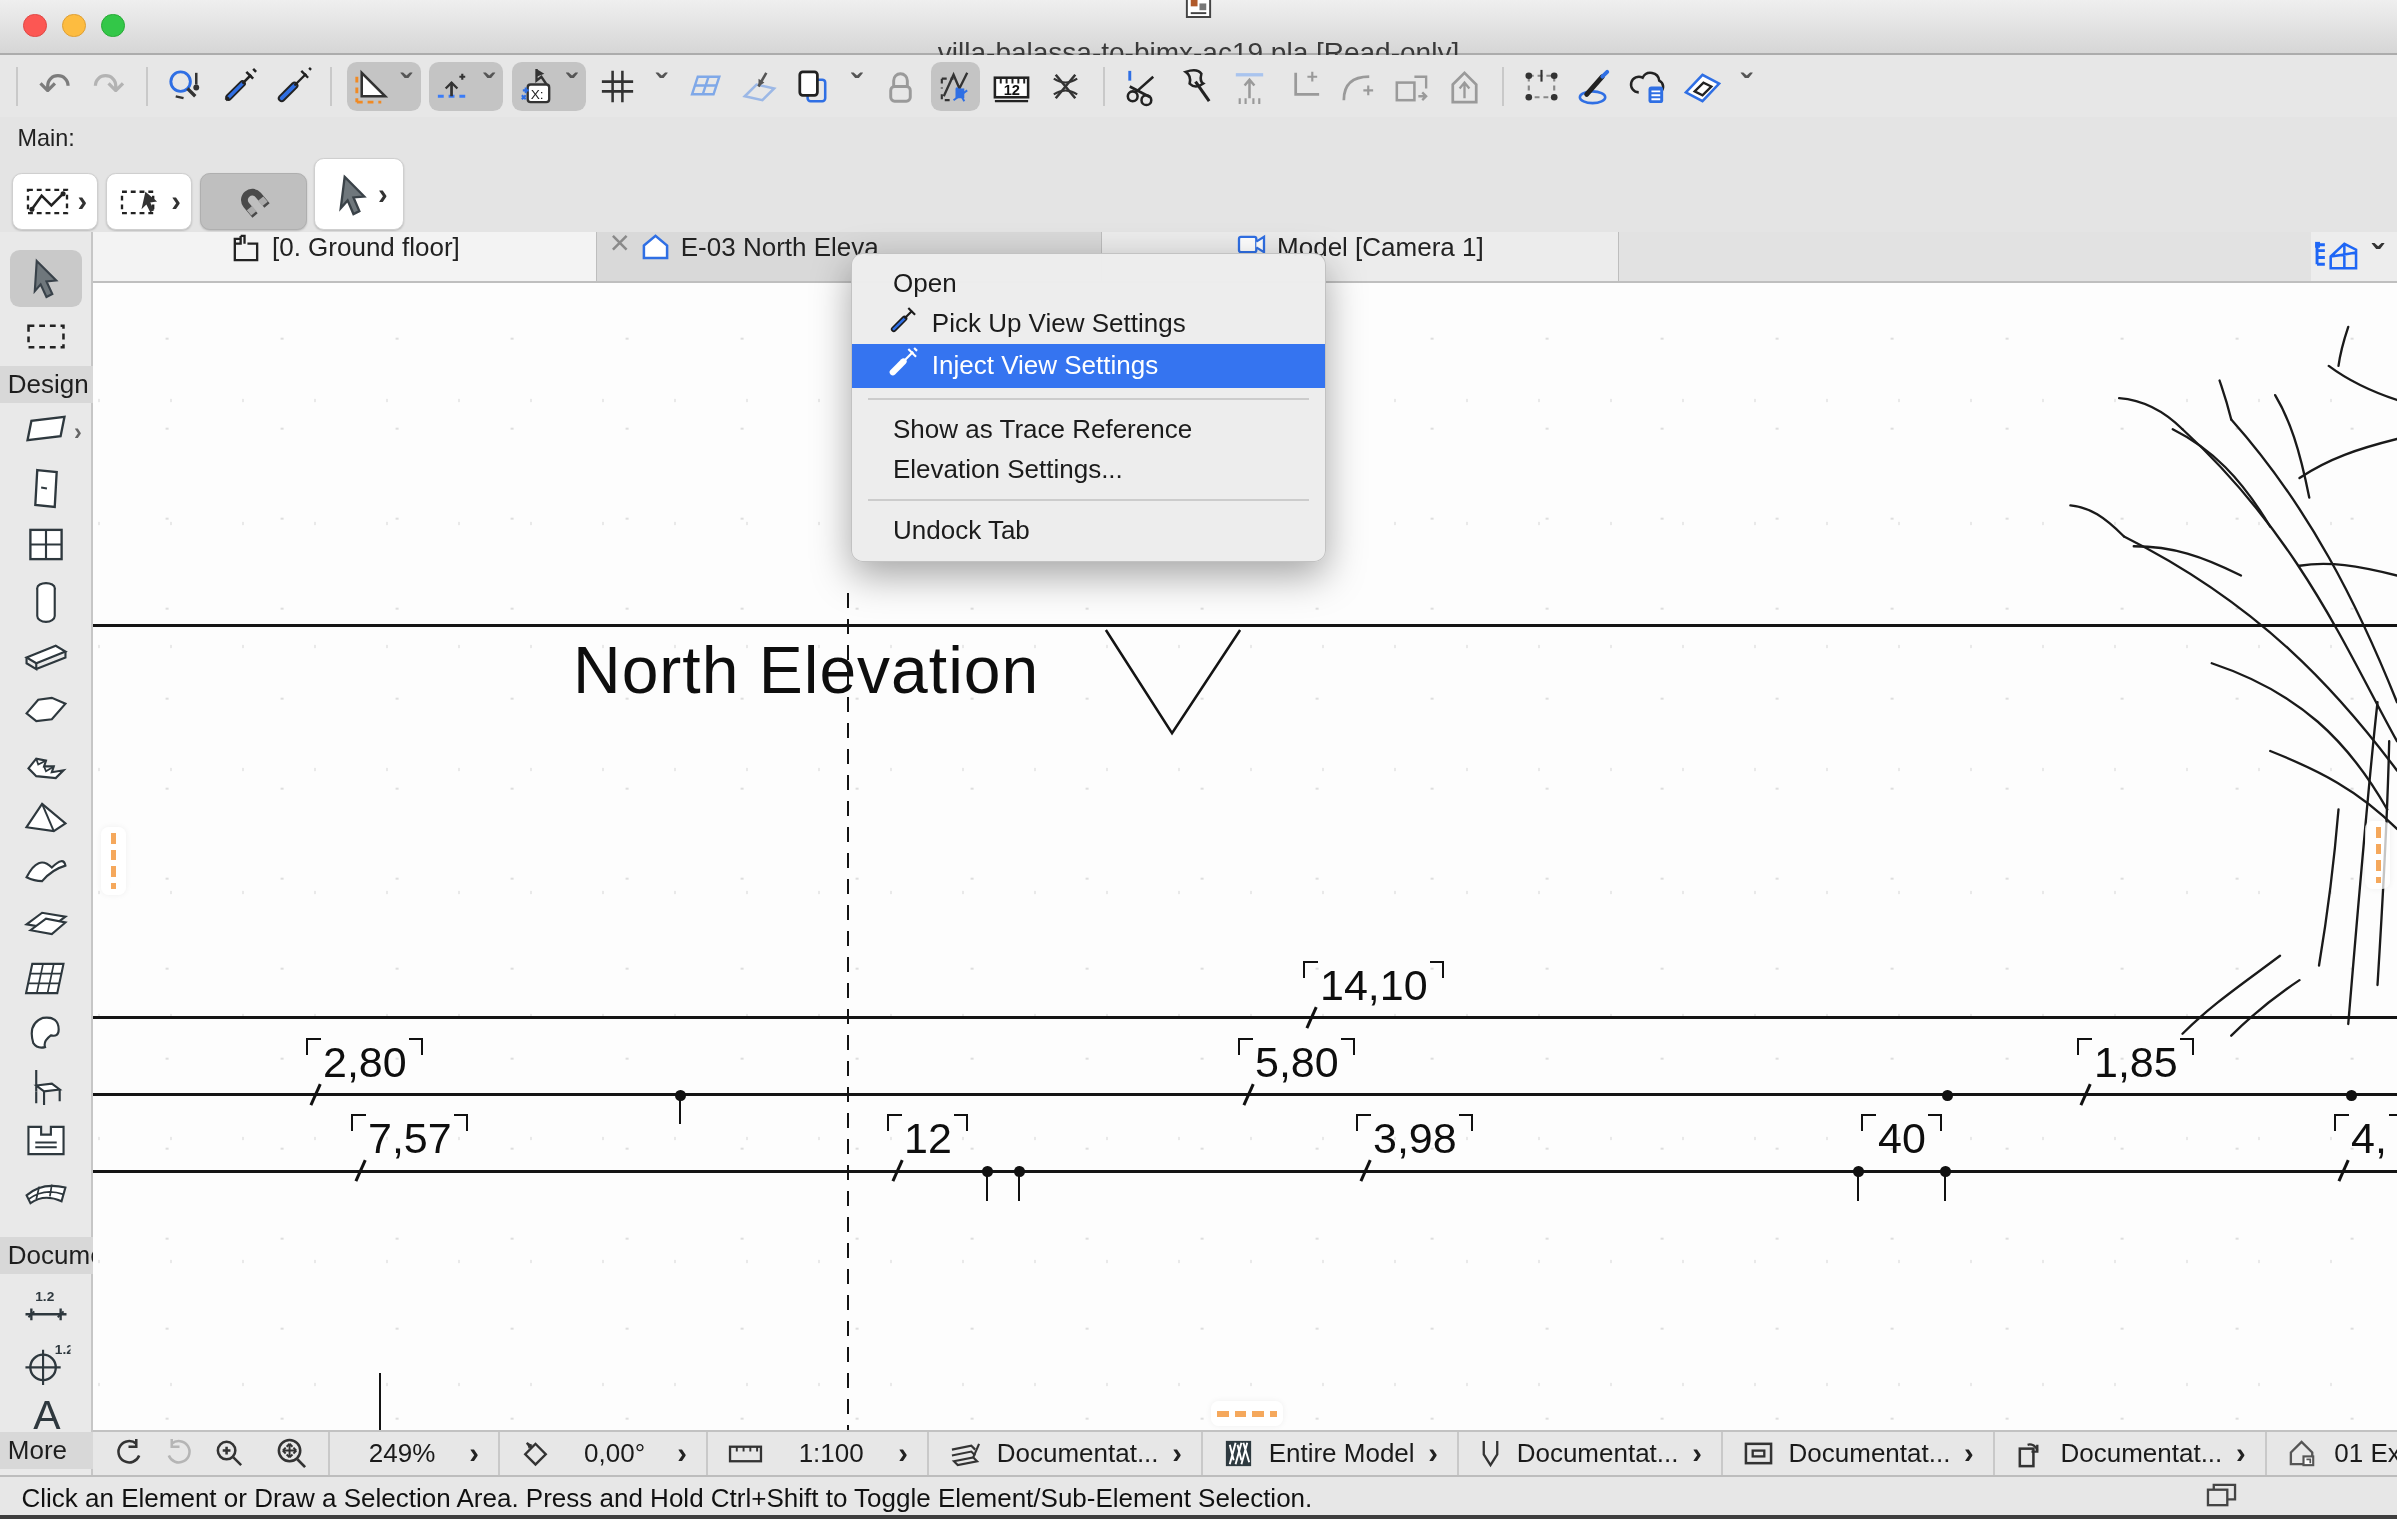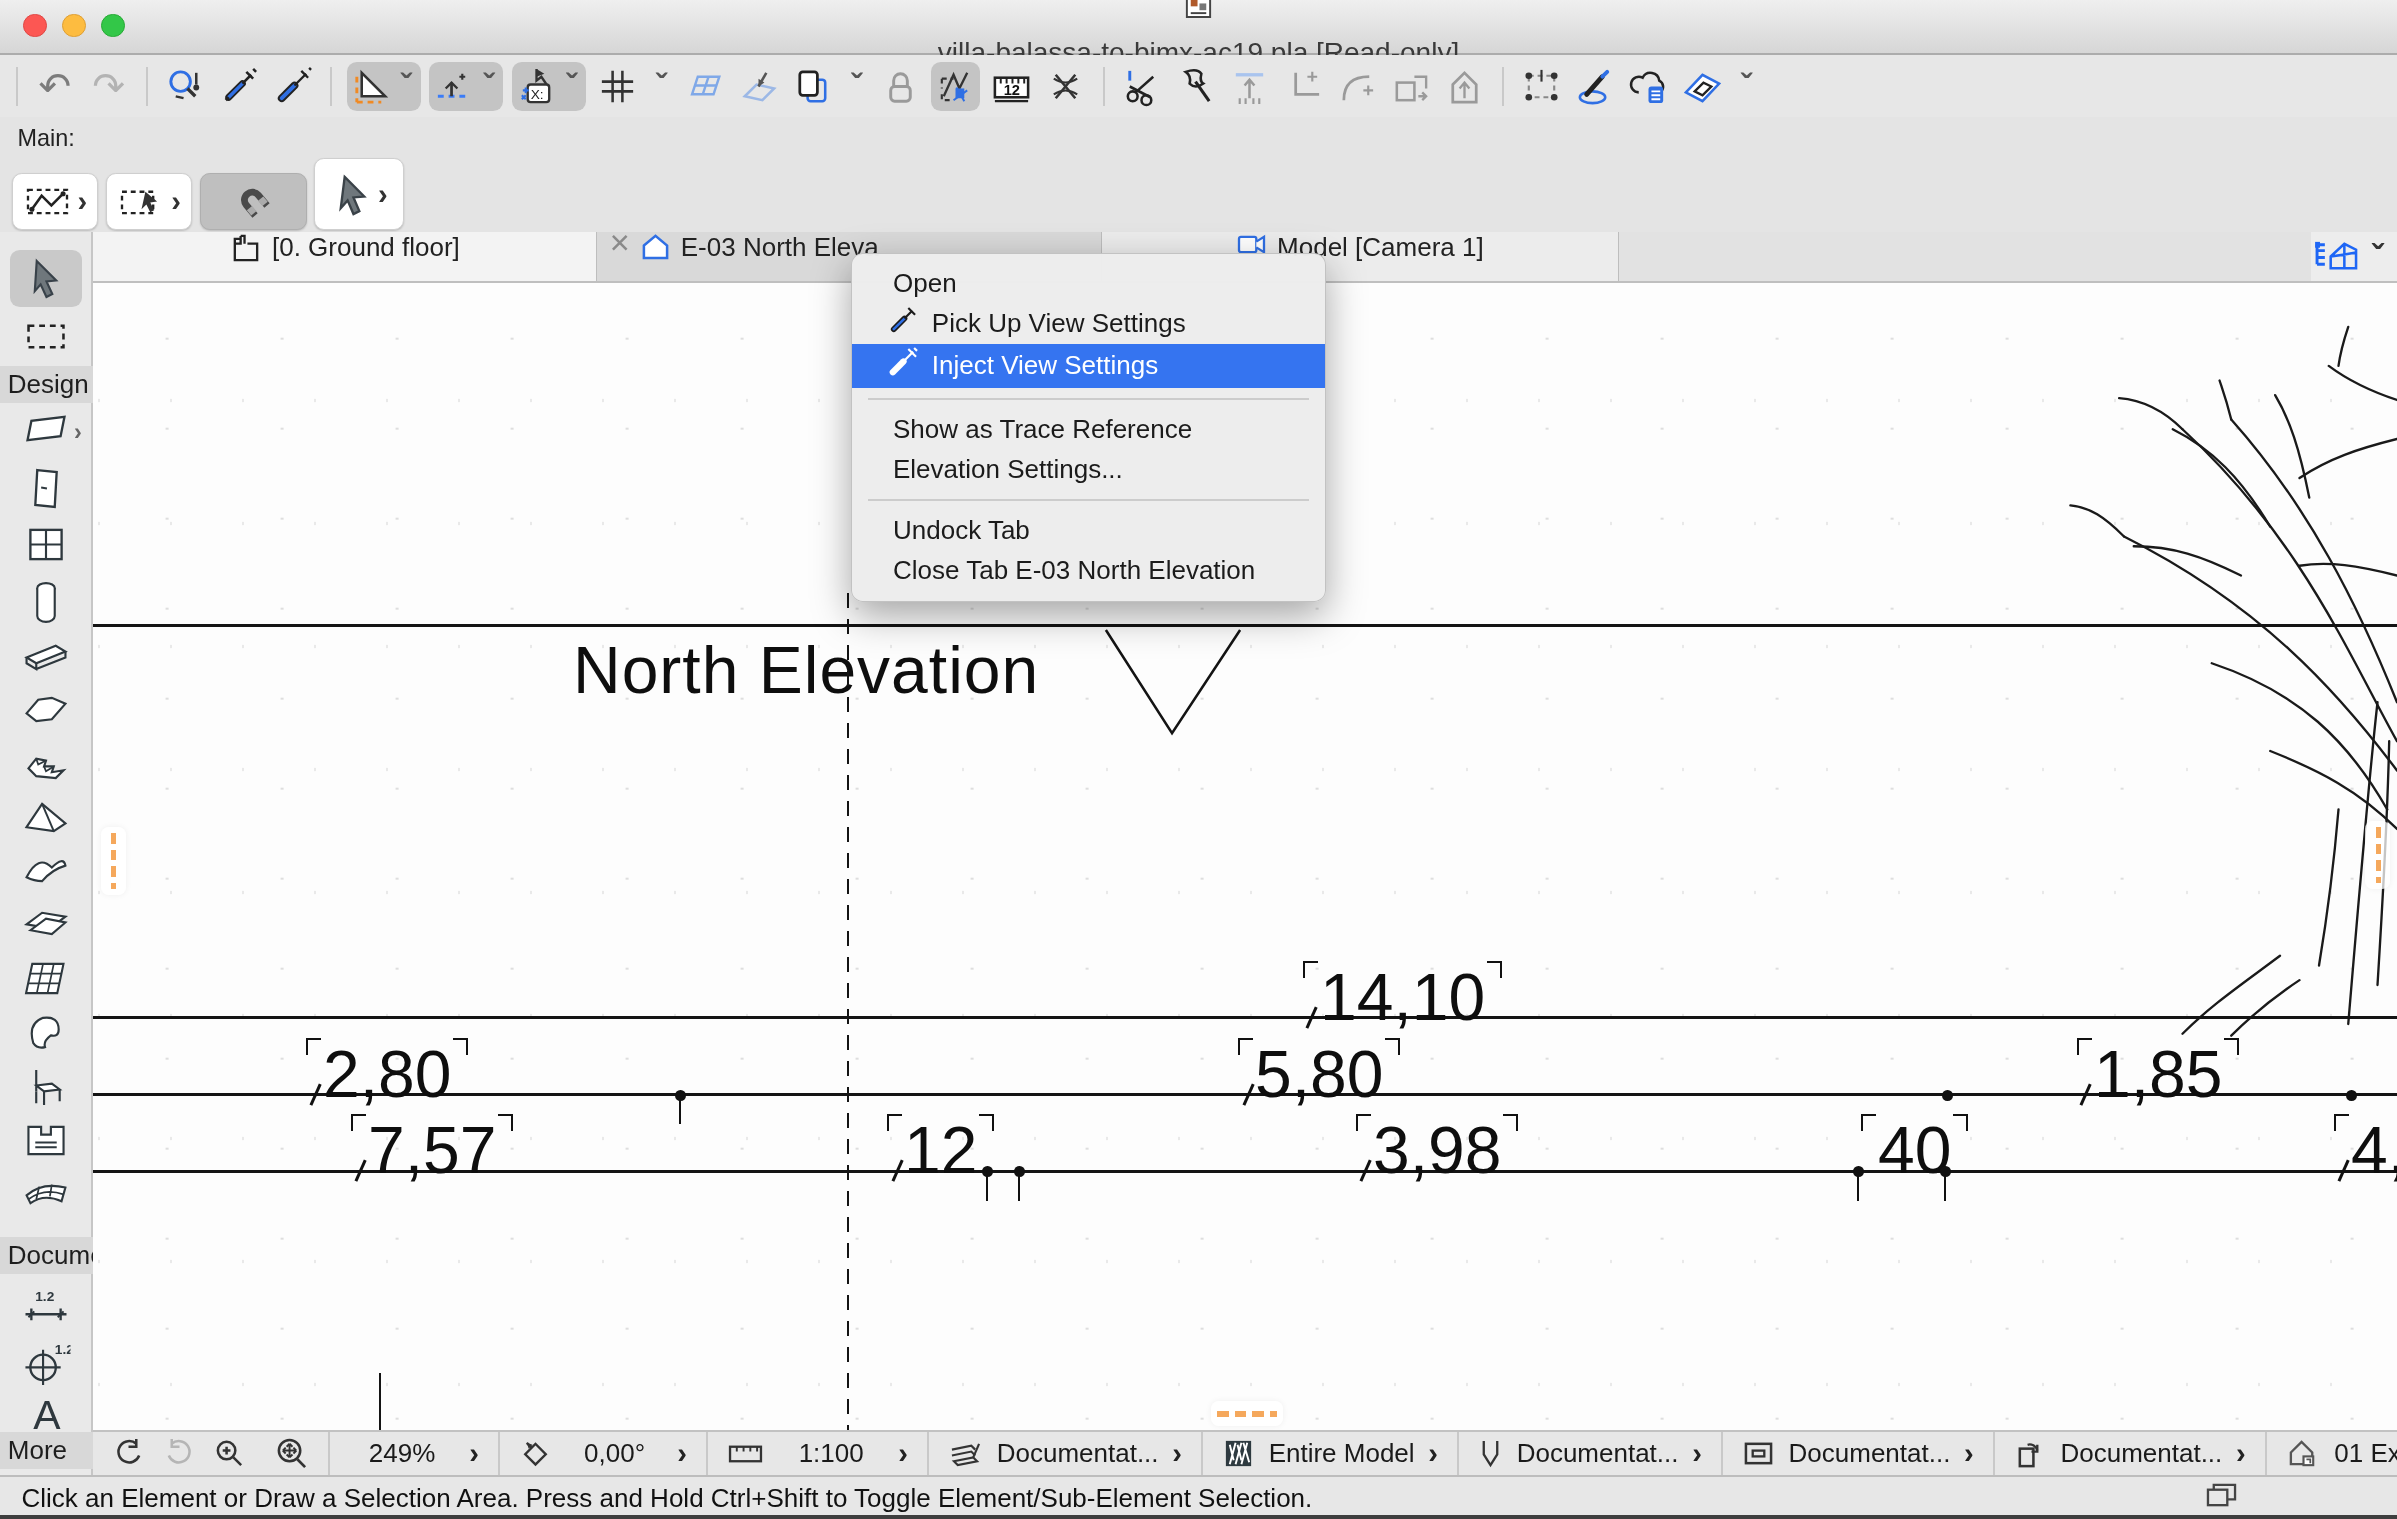--- a/index.html
+++ b/index.html
@@ -68,21 +68,21 @@
   
   .canvas { position:relative; flex:1; background:#FDFDFD; overflow:hidden;
     background-image:
       radial-gradient(#DEDEDE 1.3px, transparent 1.5px),
       radial-gradient(#E9E9E9 1.1px, transparent 1.3px);
     background-size:115px 90px, 72px 123px;
     background-position:16.6px 10.7px, 42px 56px; }
   .hline { position:absolute; left:0; width:100%; height:2.5px; background:#141414; }
   .view-title { position:absolute; left:480px; top:349px; font-size:66px; color:#0E0E0E; letter-spacing:1px; }
   .dashv { position:absolute; width:2.3px; background:repeating-linear-gradient(#141414 0 14.6px, transparent 14.6px 26px); }
-  .dim { position:absolute; font-size:66px; color:#0E0E0E; line-height:1; }
+  .dim { position:absolute; font-size:43px; color:#0E0E0E; line-height:1; }
   .dim::before { content:""; position:absolute; left:-16.6px; top:-2.9px; width:12.7px; height:14.6px;
     border-left:2.9px solid #111; border-top:2.9px solid #111; }
   .dim::after { content:""; position:absolute; right:-16.6px; top:-2.9px; width:12.7px; height:14.6px;
     border-right:2.9px solid #111; border-top:2.9px solid #111; }
   .tk { position:absolute; width:2.9px; height:23.4px; background:#111; transform:rotate(24deg); }
   .dt { position:absolute; width:10.7px; height:10.7px; border-radius:50%; background:#111; }
   .sb { position:absolute; width:2.3px; height:31px; background:#111; }
   .vsolid { position:absolute; width:2.3px; background:#141414; }
   .omark { position:absolute; background:rgba(255,255,255,.75); border-radius:7.8px; box-shadow:0 0 5.9px rgba(0,0,0,.06); }
   .omark.v { width:25px; height:68px; padding:5.9px 10.7px; }
@@ -768,19 +768,16 @@
     <div class="citem">
       <span>Show as Trace Reference</span>
     </div>
     <div class="citem">
       <span>Elevation Settings...</span>
     </div>
     <div class="cdiv"></div>
     <div class="citem">
       <span>Undock Tab</span>
     </div>
-    <div class="citem">
-      <span>Close Tab E-03 North Elevation</span>
-    </div>
   </div>
 
 </div>
 
 
 </body></html>

